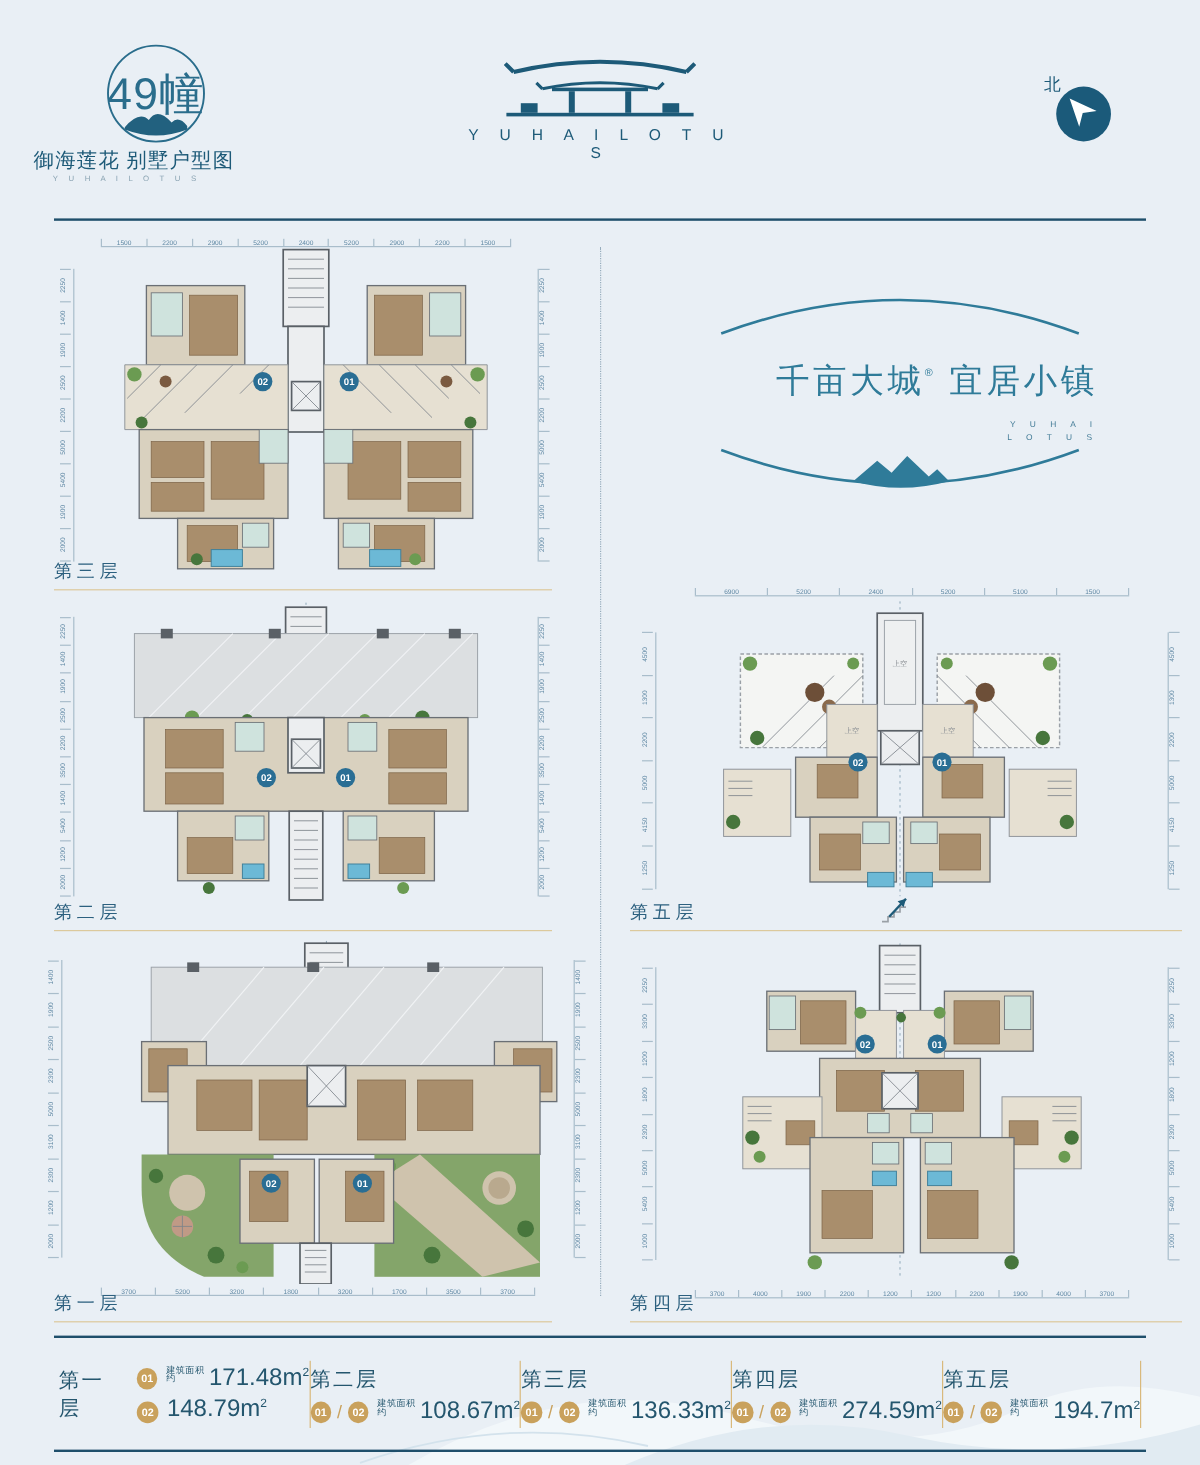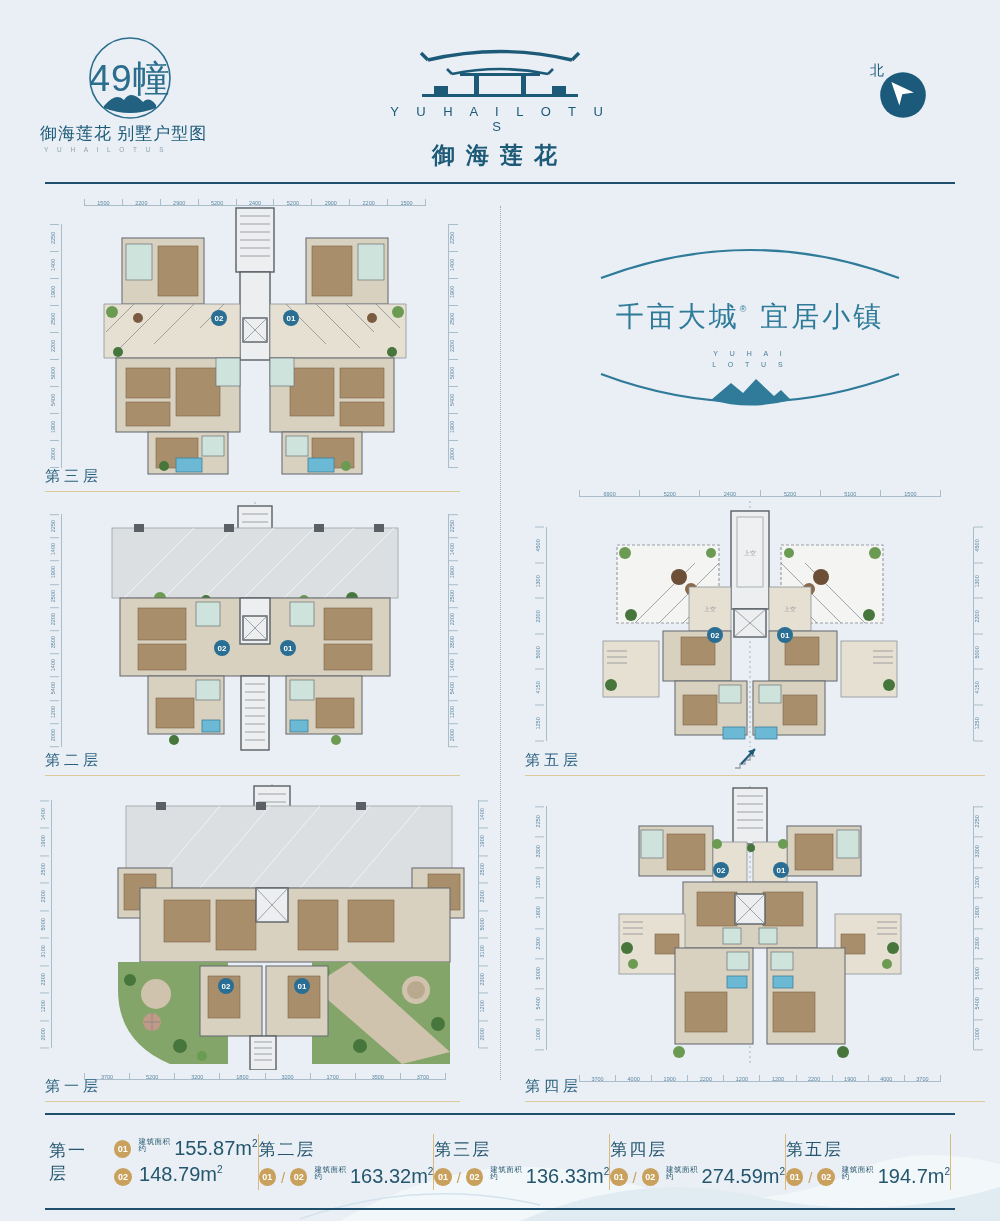--- a/index.html
+++ b/index.html
@@ -4,31 +4,31 @@
 <style>
   html,body{margin:0;padding:0;}
   .page{position:relative;width:1000px;height:1221px;background:#e9eff5;overflow:hidden;
         font-family:"Liberation Sans","DejaVu Sans",sans-serif;color:#24566e;}
   
   .hdr-divider{position:absolute;left:45px;top:182px;width:910px;height:2px;background:#1f4f6b;}
   .badge49{position:absolute;left:50px;top:34px;width:160px;height:92px;}
   .badge49 svg{position:absolute;left:0;top:0;}
   .badge49-text{position:absolute;left:0;top:20px;width:160px;text-align:center;
        font-size:37px;color:#2a6d8c;letter-spacing:1px;}
-  .hdr-sub{position:absolute;left:40px;top:122px;width:200px;text-align:left;
+  .hdr-sub{position:absolute;left:28px;top:122px;width:200px;text-align:left;
        font-family:"Liberation Serif","DejaVu Serif",serif;font-size:17px;color:#1d5a78;letter-spacing:1px;}
   .hdr-sub-en{position:absolute;left:44px;top:146px;width:200px;font-size:6.5px;letter-spacing:3.5px;color:#8aa3b2;}
   .logo-c{position:absolute;left:390px;top:40px;width:220px;text-align:center;}
   .logo-en{margin-top:2px;font-size:13px;letter-spacing:7px;color:#1d5a78;}
   .logo-cn{margin-top:6px;font-family:"Liberation Serif","DejaVu Serif",serif;font-weight:bold;
        font-size:23px;letter-spacing:11px;color:#1d5a78;}
   .north{position:absolute;left:862px;top:58px;width:70px;height:70px;}
   .north-label{position:absolute;left:8px;top:4px;font-size:14px;color:#1d5a78;}
   
-  .slogan{position:absolute;left:585px;top:236px;width:330px;text-align:center;}
+  .slogan{position:absolute;left:585px;top:236px;width:330px;text-align:right;}
   .slogan-cn{margin-top:14px;font-size:28px;letter-spacing:3px;color:#2f7b99;font-weight:500;white-space:nowrap;}
   .slogan-cn sup{font-size:9px;vertical-align:14px;}
   .slogan-en{margin-top:12px;font-size:7px;letter-spacing:5px;color:#447c97;line-height:11px;}
   
   .plan{position:absolute;}
   .plan svg{position:absolute;}
   .dim-row{position:absolute;display:flex;align-items:flex-end;height:9px;border-bottom:1px solid #a9bdcb;}
   .dim-row span{flex:1;text-align:center;font-size:5.5px;line-height:8px;color:#5e87a3;border-left:1px solid #a9bdcb;height:6px;}
   .dim-row span:last-child{border-right:1px solid #a9bdcb;}
   .dim-col{position:absolute;display:flex;flex-direction:column;width:11px;}
@@ -105,21 +105,20 @@
         <path d="M52 34 l-5 -5 M148 34 l5 -5" fill="none" stroke-width="2.6"></path>
         <rect x="60" y="33" width="80" height="3" stroke="none"></rect>
         <rect x="74" y="36" width="5" height="18" stroke="none"></rect>
         <rect x="121" y="36" width="5" height="18" stroke="none"></rect>
         <rect x="34" y="46" width="14" height="8" stroke="none"></rect>
         <rect x="152" y="46" width="14" height="8" stroke="none"></rect>
         <rect x="22" y="54" width="156" height="3" stroke="none"></rect>
       </g>
     </svg>
     <div class="logo-en">Y U H A I   L O T U S</div>
-    <div class="logo-cn">御海莲花</div>
   </div>
 
   <div class="north">
     <span class="north-label">北</span>
     <svg width="50" height="50" viewBox="0 0 46 46" style="position:absolute;left:16px;top:12px;">
       <circle cx="23" cy="23" r="21" fill="#1b5a7a"></circle>
       <g transform="rotate(-42 23 23)">
         <path d="M23 7 L14 28 L23 22 L32 28 Z" fill="#ffffff"></path>
       </g>
     </svg>
@@ -550,41 +549,41 @@
   </svg>
 
   <div class="legend">
     <div class="lg">
       <span class="lg-label">第一层</span>
       <div class="lg-rows">
         <div class="lg-row">
           <span class="u-badge">01</span>
           <div class="area-stack">
             <span class="a-note">建筑面积约</span>
-            <span class="a-val"><span>155.87</span><span>m</span><sup>2</sup></span>
+            <span class="a-val"><span>171.48</span><span>m</span><sup>2</sup></span>
           </div>
         </div>
         <div class="lg-row">
           <span class="u-badge">02</span>
           <span class="a-val"><span>148.79</span><span>m</span><sup>2</sup></span>
         </div>
       </div>
     </div>
     <div class="lg-sep"></div>
 
     <div class="lg">
       <div class="lg-col">
         <span class="lg-label">第二层</span>
         <div class="lg-row">
           <span class="u-badge">01</span>
           <span class="slash">/</span>
           <span class="u-badge">02</span>
           <div class="area-stack">
             <span class="a-note">建筑面积约</span>
-            <span class="a-val"><span>163.32</span><span>m</span><sup>2</sup></span>
+            <span class="a-val"><span>108.67</span><span>m</span><sup>2</sup></span>
           </div>
         </div>
       </div>
     </div>
     <div class="lg-sep"></div>
 
     <div class="lg">
       <div class="lg-col">
         <span class="lg-label">第三层</span>
         <div class="lg-row">

